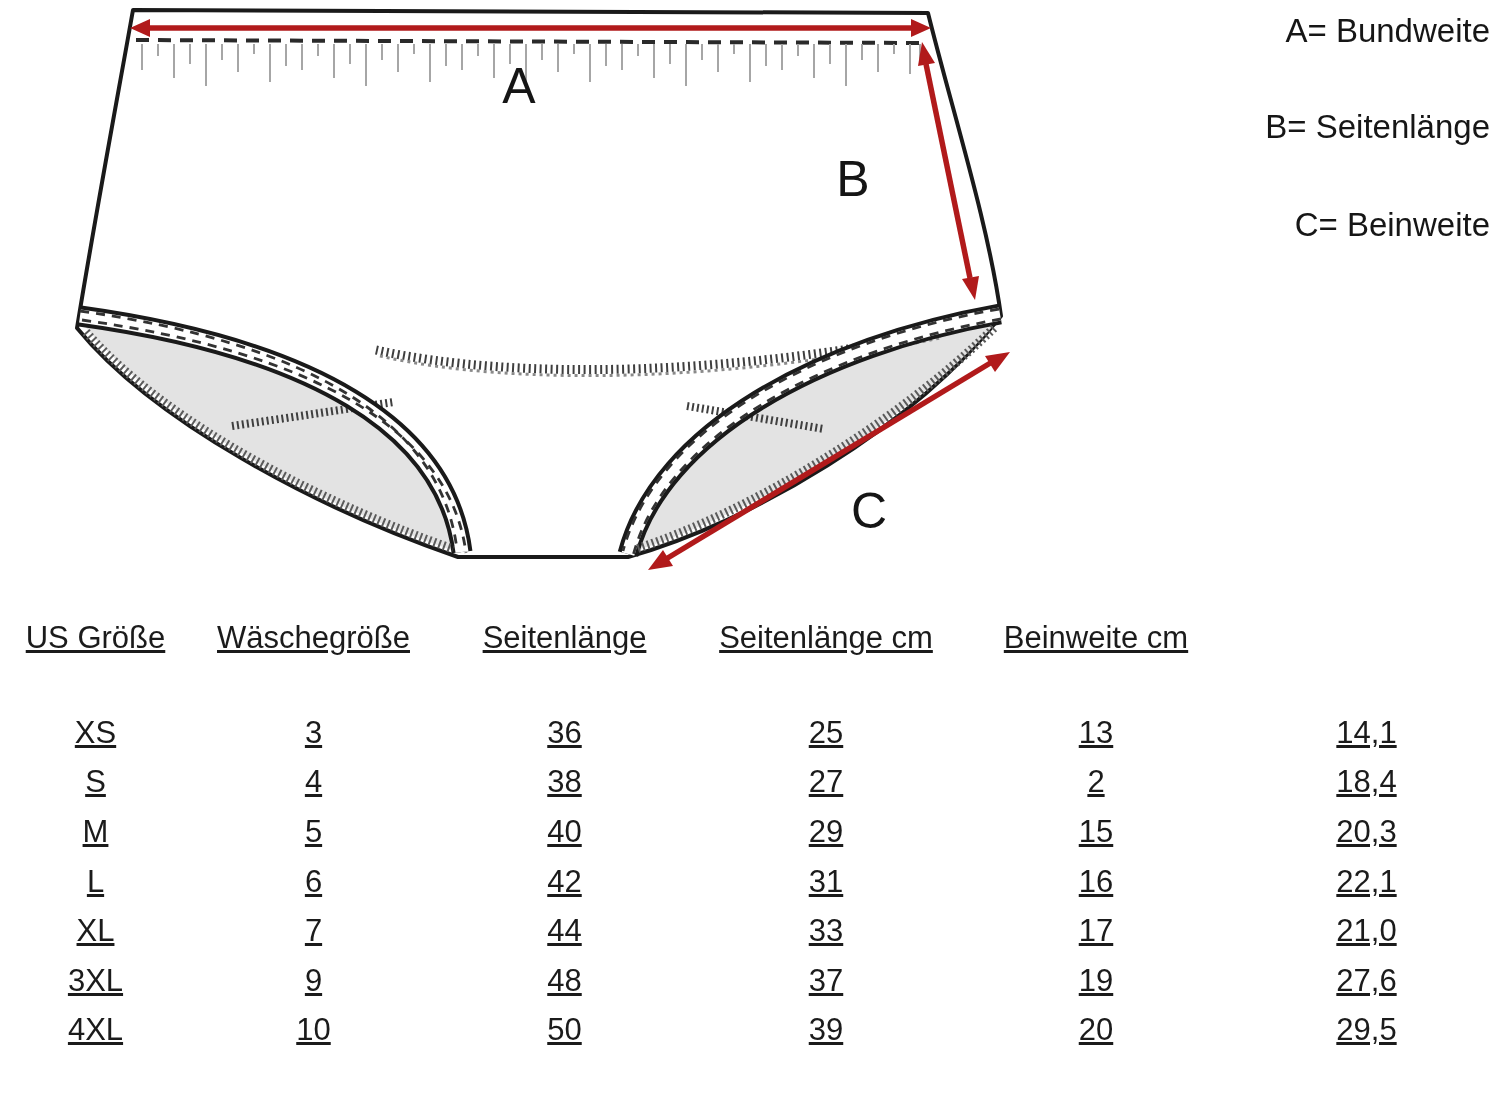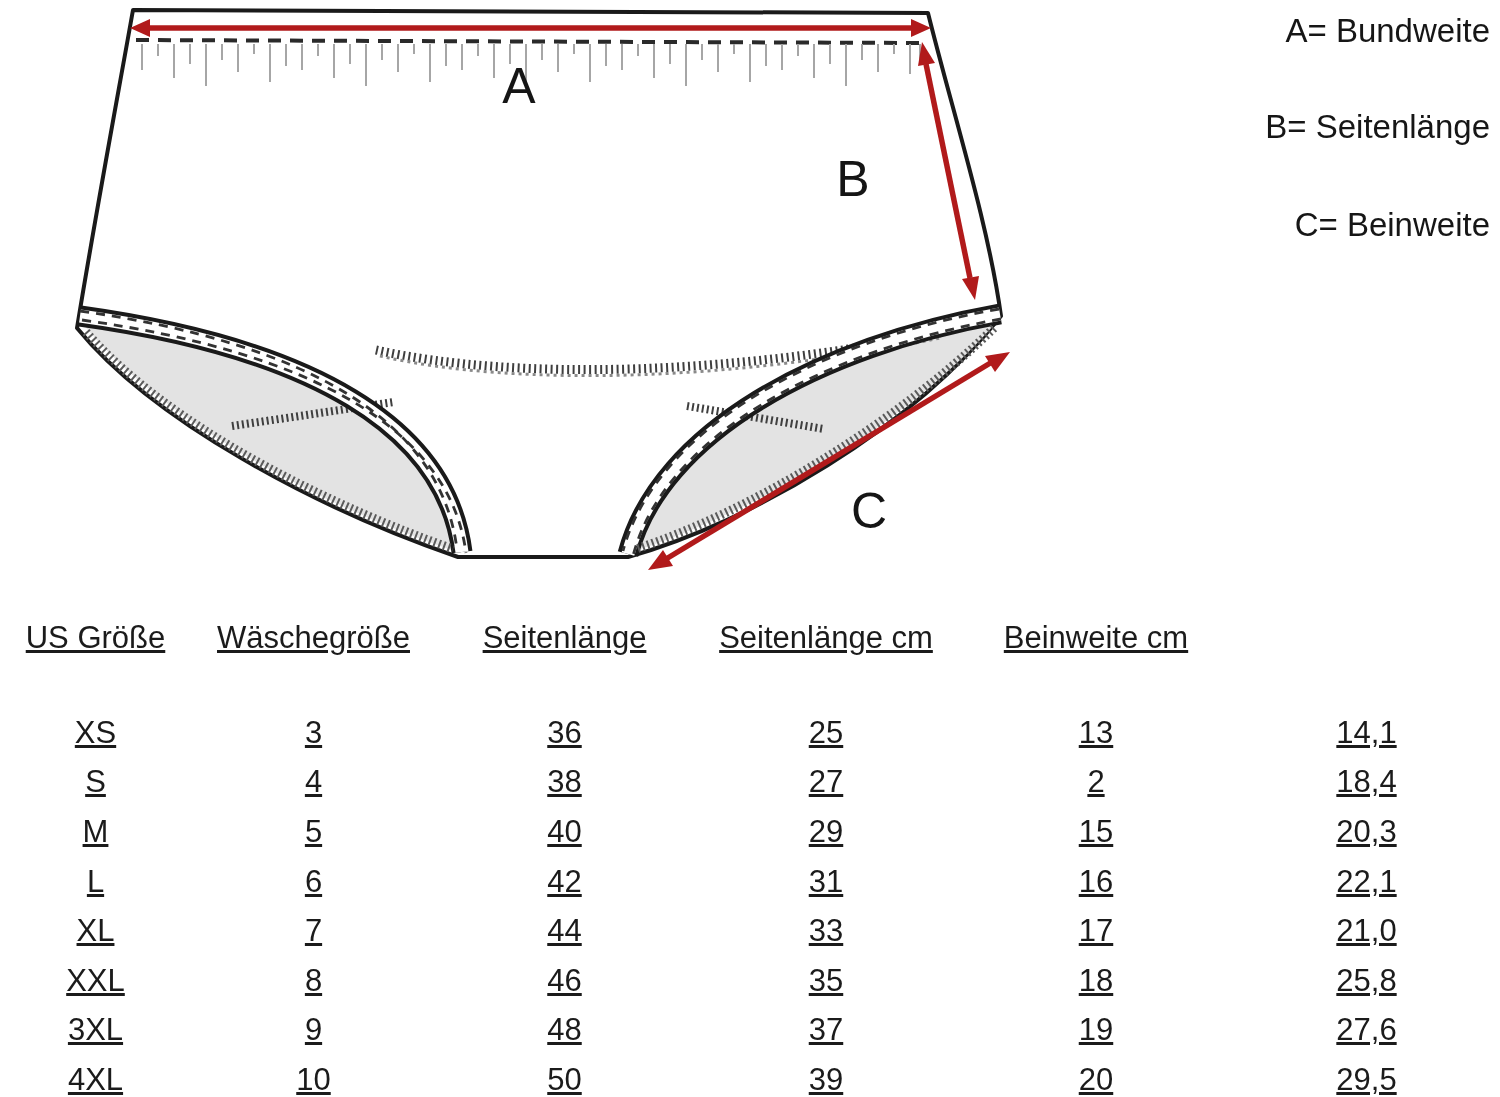--- a/index.html
+++ b/index.html
@@ -142,28 +142,20 @@
       </div>
       <div class="tr">
         <div class="td">XL</div>
         <div class="td">7</div>
         <div class="td">44</div>
         <div class="td">33</div>
         <div class="td">17</div>
         <div class="td">21,0</div>
       </div>
       <div class="tr">
-        <div class="td">XXL</div>
-        <div class="td">8</div>
-        <div class="td">46</div>
-        <div class="td">35</div>
-        <div class="td">18</div>
-        <div class="td">25,8</div>
-      </div>
-      <div class="tr">
         <div class="td">3XL</div>
         <div class="td">9</div>
         <div class="td">48</div>
         <div class="td">37</div>
         <div class="td">19</div>
         <div class="td">27,6</div>
       </div>
       <div class="tr">
         <div class="td">4XL</div>
         <div class="td">10</div>

